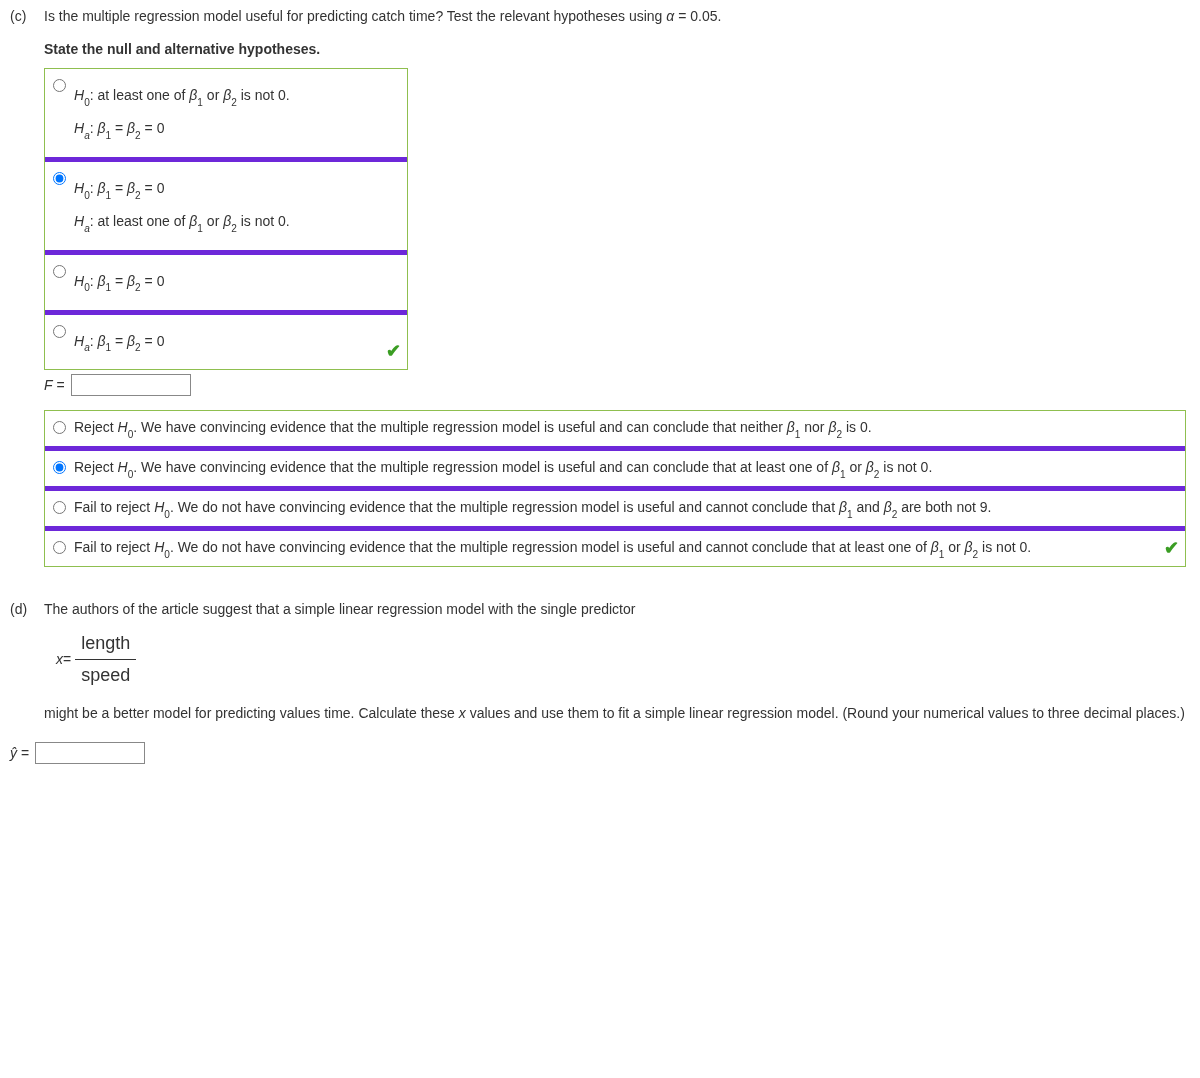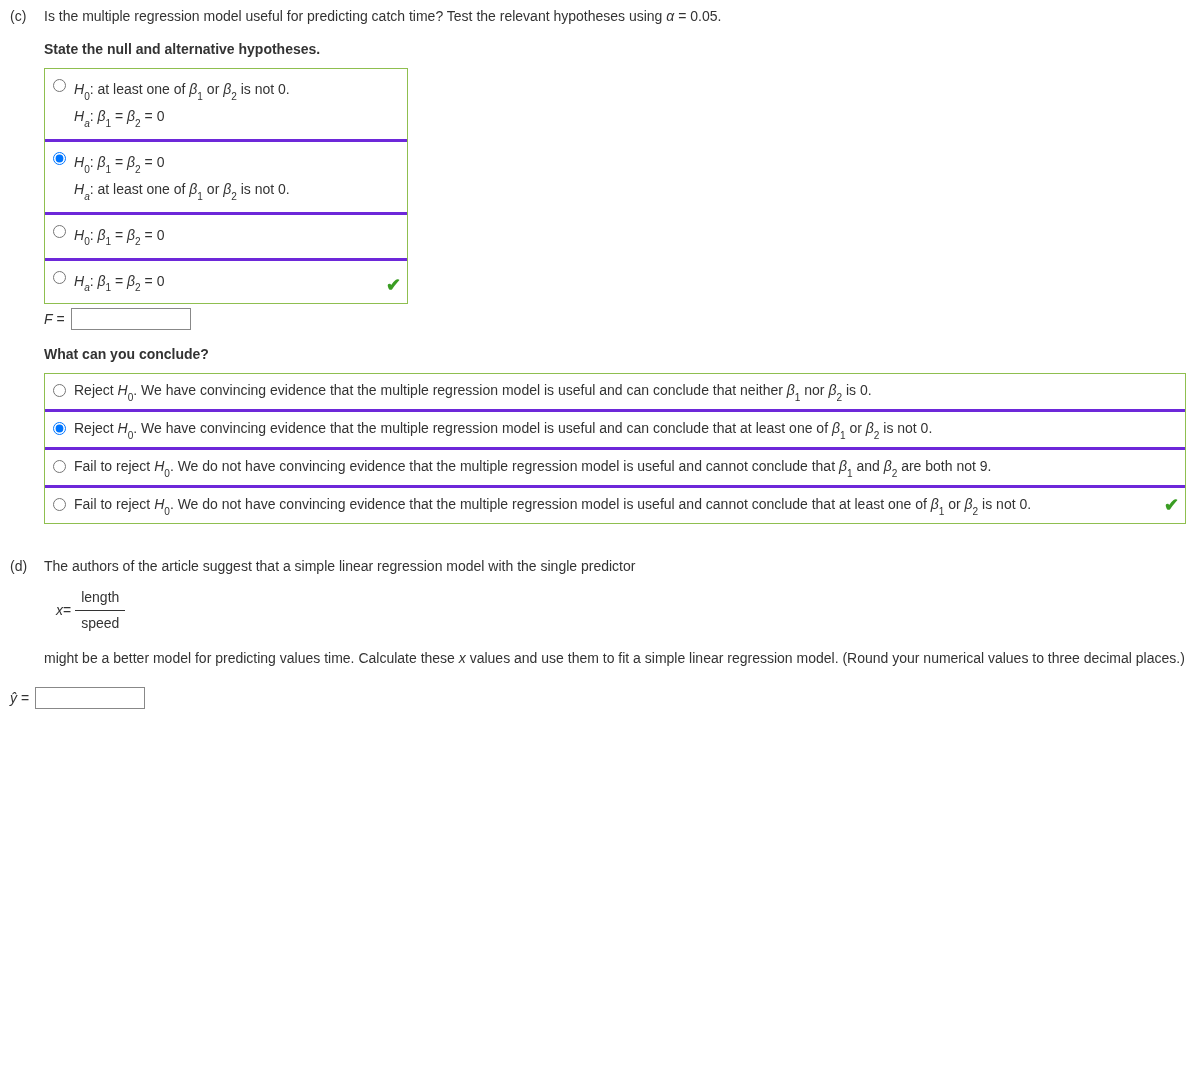--- a/index.html
+++ b/index.html
@@ -35,29 +35,29 @@
     padding: 0;
     position: relative;
     margin-bottom: 4px;
   }
   .answer-box.wide { width: 1140px; }
   .answer-box.narrow { width: 362px; }
   .option-row {
     display: flex;
     align-items: flex-start;
     padding: 6px 8px 6px 4px;
-    border-top: 3px solid #6d28d9;
+    border-top: 5px solid #6d28d9;
   }
   .option-row:first-child { border-top: none; }
   .option-row input[type=radio] {
     margin: 4px 8px 0 4px;
     flex-shrink: 0;
   }
   .option-text { flex: 1; }
-  .option-text p { margin: 4px 0; }
+  .option-text p { margin: 10px 0; }
   .check-icon {
     position: absolute;
     right: 6px;
     bottom: 4px;
     color: #3a9d23;
     font-size: 18px;
     font-weight: bold;
   }
   .it { font-style: italic; }
   .sub { font-size: 0.72em; vertical-align: sub; position: relative; top: 2px; }
@@ -73,21 +73,21 @@
   .eq-line {
     display: flex;
     align-items: center;
     gap: 6px;
     margin: 4px 0 14px 0;
   }
   .frac {
     display: inline-block;
     text-align: center;
     vertical-align: middle;
-    font-size: 14px;
+    font-size: 18px;
     margin: 0 4px;
   }
   .frac .num { display:block; border-bottom:1px solid #333; padding:0 6px 2px;}
   .frac .den { display:block; padding:2px 6px 0;}
   .x-eq {
     display: flex;
     align-items: center;
     margin: 6px 0 14px 46px;
   }
 </style>
@@ -137,21 +137,20 @@
     </label>
     <span class="check-icon">✔</span>
   </div>
 
   <div class="eq-line">
     <span><span class="it">F</span><span> = </span></span>
     <input type="text" class="text-field small" style="">
   </div>
 
 
-  <div class="sub-prompt">What can you conclude?</div>
 
   <div class="answer-box wide">
     <label class="option-row">
       <input type="radio" name="conc" style="">
       <div class="option-text">
         <span>Reject </span><span class="it">H</span><span class="sub">0</span><span>. We have convincing evidence that the multiple regression model is useful and can conclude that neither </span><span class="it">β</span><span class="sub">1</span><span> nor </span><span class="it">β</span><span class="sub">2</span><span> is 0.</span>
       </div>
     </label>
     <label class="option-row">
       <input type="radio" name="conc" checked="" style="">

